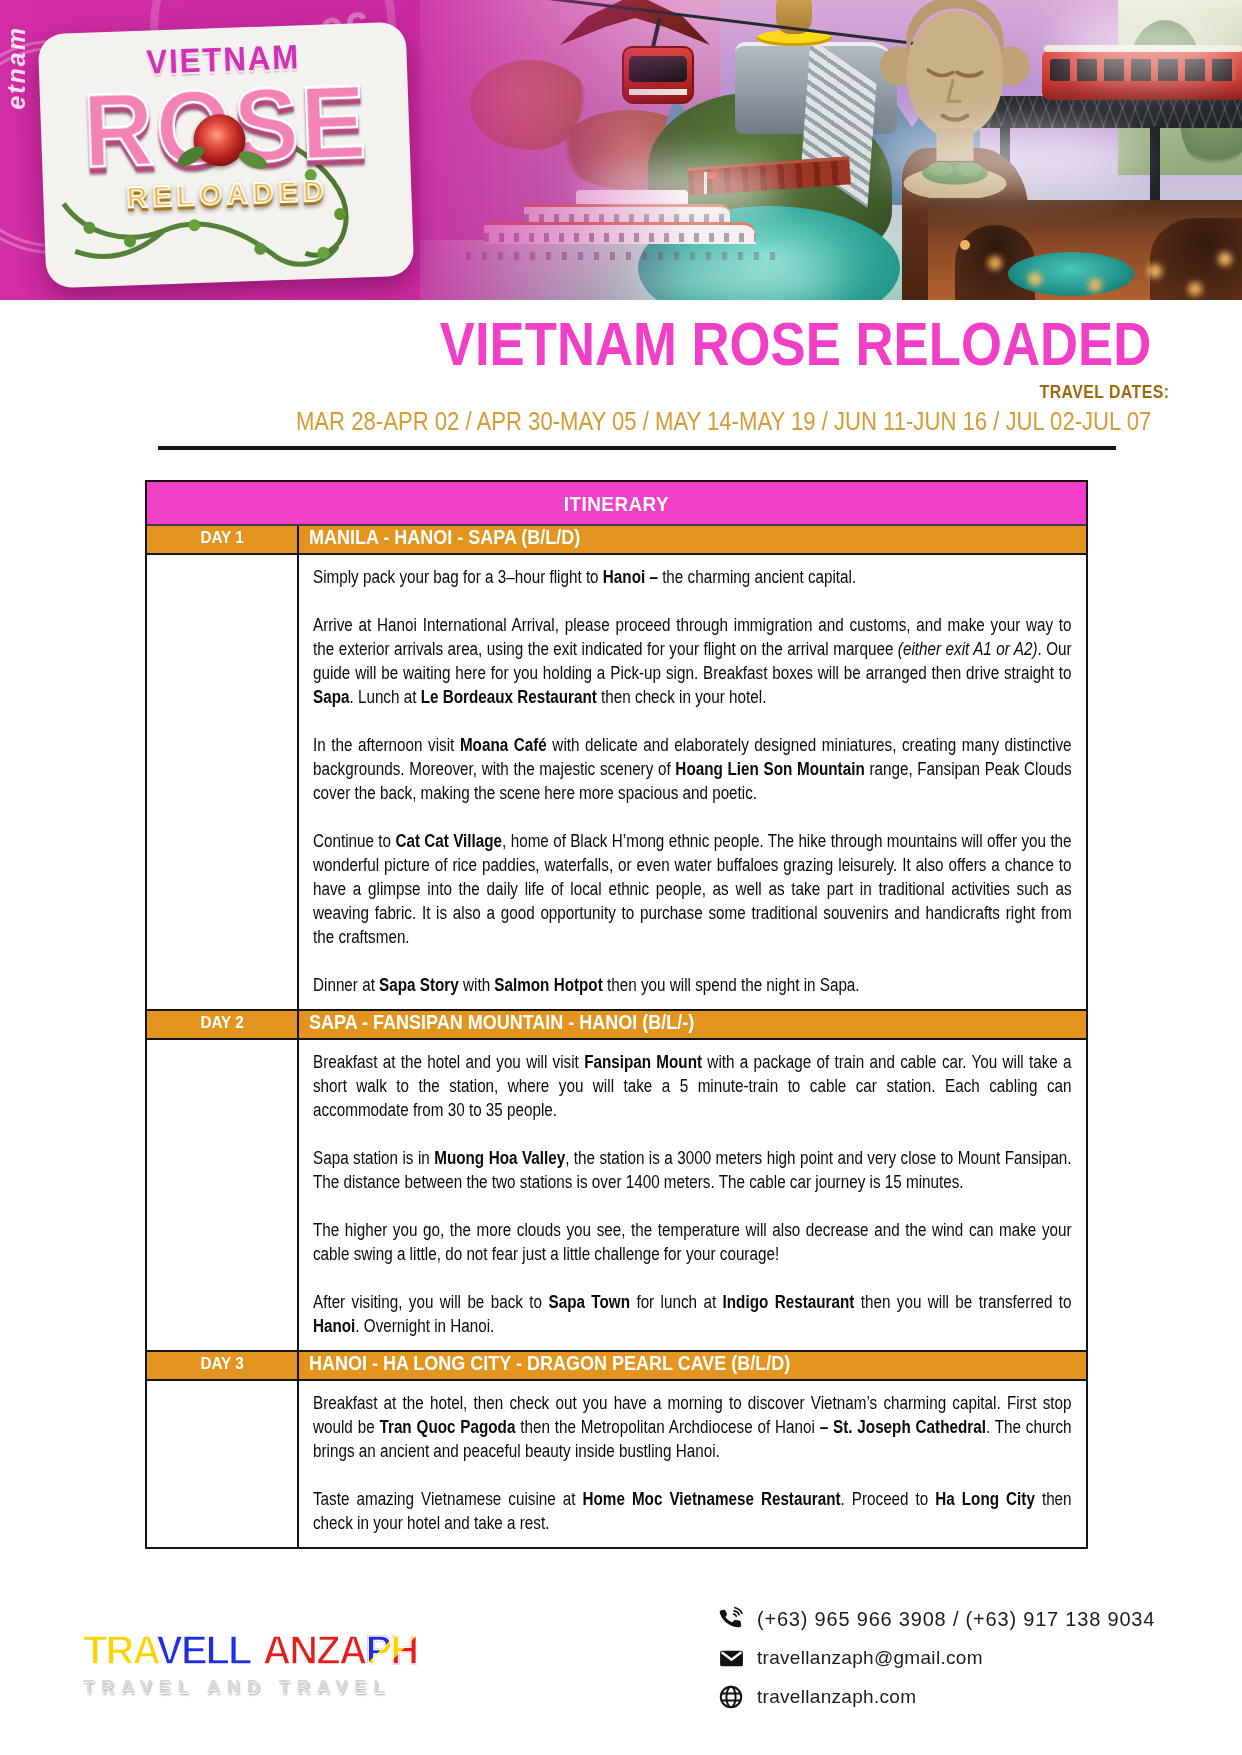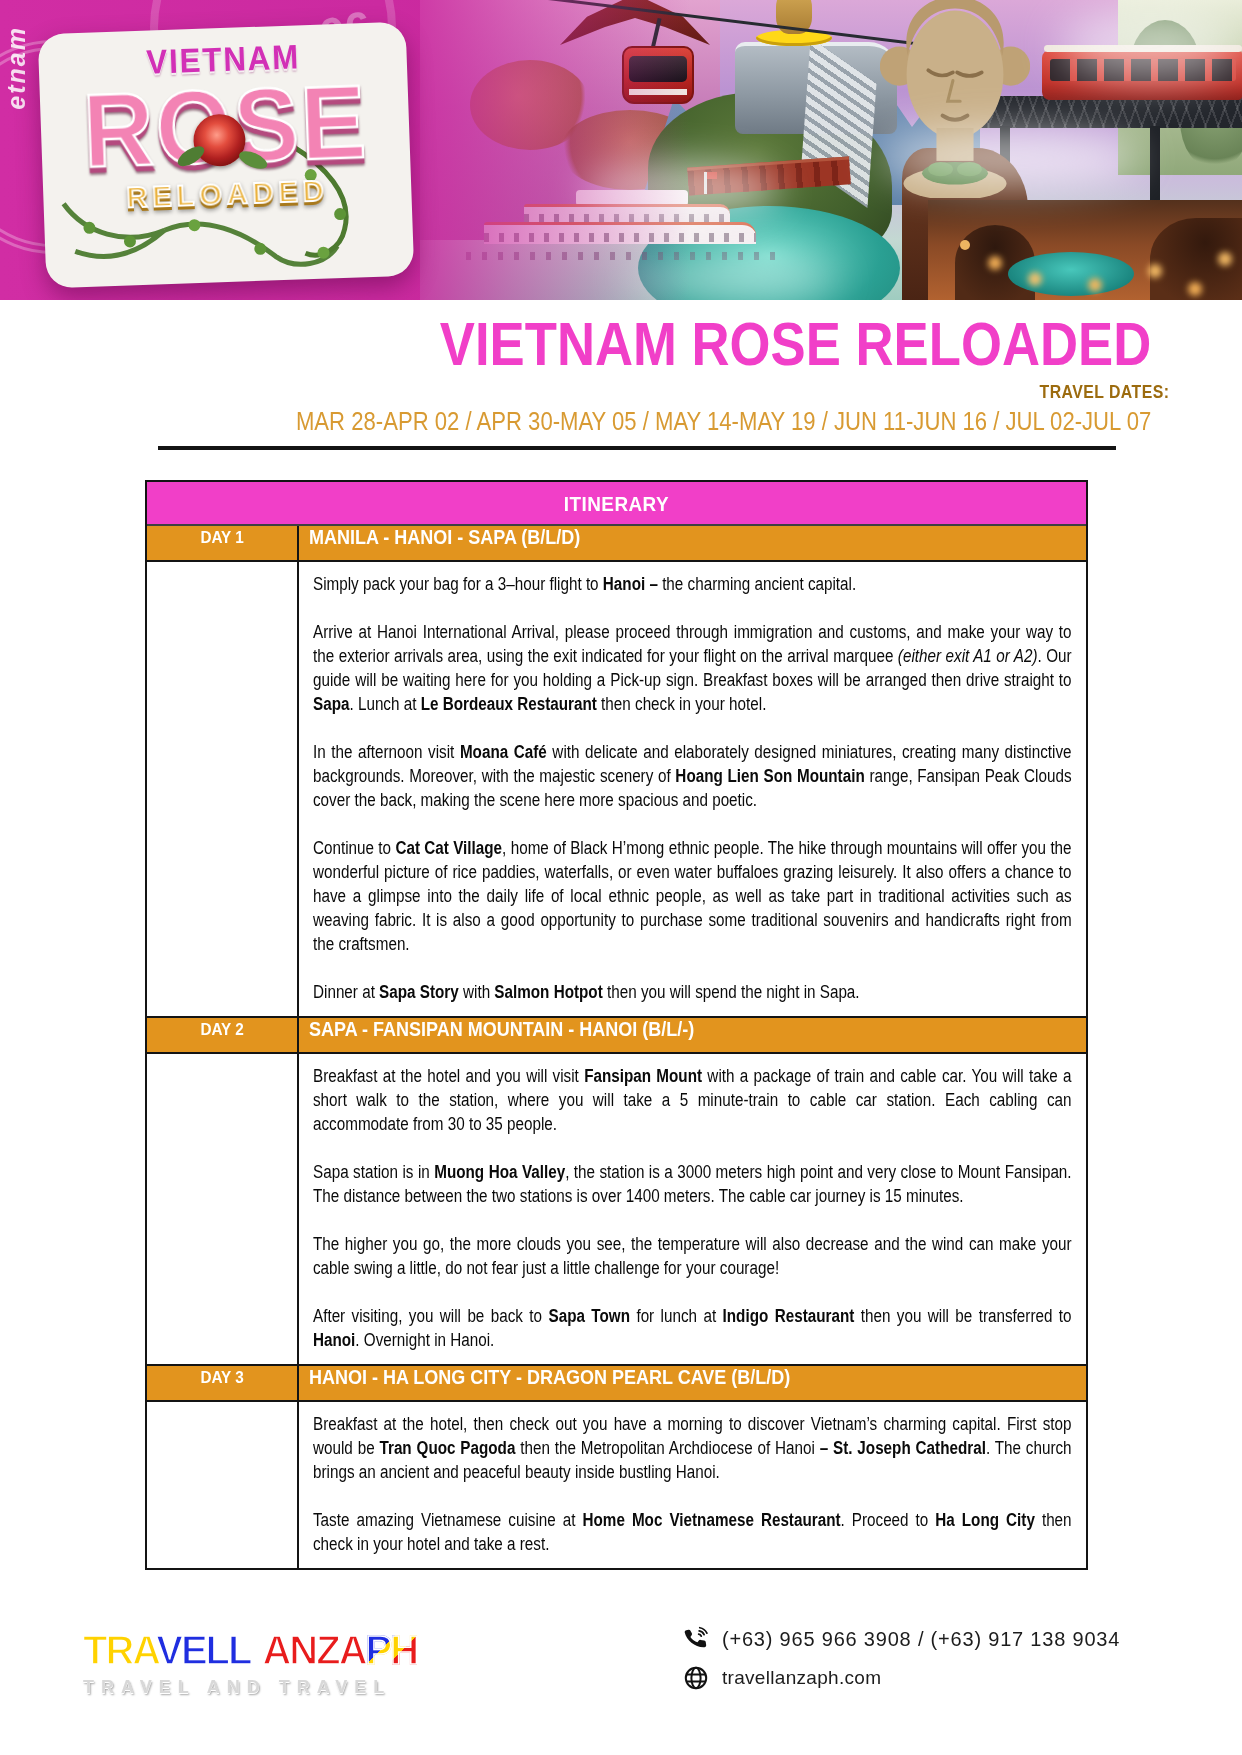--- a/index.html
+++ b/index.html
@@ -149,21 +149,21 @@
     transform:scaleX(.85); white-space:nowrap; }
   .rule { margin:9px auto 0 auto; width:958px; height:4px; background:#141414; }
 
   
   .itin { position:relative; margin-top:30px; margin-left:145px; width:943px;
     border:2px solid #141414; }
   .itin-head { height:44px; line-height:44px; text-align:center; background:var(--magenta,#f13fc8);
     color:#fff; font-size:21px; font-weight:bold; letter-spacing:.5px; border-bottom:2px solid #404040;
     transform-origin:center; }
   .itin-head span { display:inline-block; transform:scaleX(.9); }
-  .day-row { display:flex; background:var(--orange,#e2941e); border-bottom:2px solid #141414; height:36px; }
+  .day-row { display:flex; background:var(--orange,#e2941e); border-bottom:2px solid #141414; height:29px; }
   .day-cell { width:152px; border-right:2px solid #141414; color:#fff; font-weight:bold; font-size:17px;
     line-height:23px; text-align:center; }
   .day-cell span { display:inline-block; transform:scaleX(.9); }
   .route-cell { flex:1; color:#fff; font-weight:bold; font-size:20px; line-height:23px; padding-left:10px; }
   .route-cell span { display:inline-block; transform:scaleX(.9); transform-origin:0 50%; white-space:nowrap; }
   .body-row { display:flex; background:#fff; border-bottom:2px solid #141414; }
   .body-row:last-child { border-bottom:none; }
   .body-day { width:152px; border-right:2px solid #141414; }
   .body-cell { flex:1; padding:10px 14px 12px 14px; overflow:hidden; }
   .cond { width:118%; transform:scaleX(0.847); transform-origin:0 0; }
@@ -180,21 +180,21 @@
   .b-yellow { color:var(--brand-yellow,#ffd200); }
   .b-blue { color:var(--brand-blue,#1f2ee0); }
   .b-red { color:var(--brand-red,#e81c1c);margin-left:12px; }
   .b-ph { color:var(--brand-blue,#1f2ee0); }
   @supports (-webkit-background-clip: text) {
     .b-ph { background:linear-gradient(135deg,#1f2ee0 0 38%,#ffd200 38% 62%,#e81c1c 62% 100%);
       -webkit-background-clip:text; -webkit-text-fill-color:transparent; }
   }
   .brand-tagline { margin-top:4px; font-size:18px; font-weight:800; letter-spacing:7px; color:#d8d8d8;
     text-shadow:0 1px 0 #fff, 1px 2px 2px #a8a8a8; white-space:nowrap; }
-  .contacts { position:absolute; left:681px; top:14px; display:flex; flex-direction:column; gap:9px;margin-top:20px; }
+  .contacts { position:absolute; left:716px; top:14px; display:flex; flex-direction:column; gap:9px; }
   .contact-row { display:flex; align-items:center; height:30px; }
   .contact-icon { width:30px; height:30px; flex:0 0 30px; display:flex; align-items:center; justify-content:center; }
   .contact-text { margin-left:11px; font-size:19px; color:#1c1c1c; letter-spacing:.3px; white-space:nowrap; }
   .contact-text.phone { font-size:20px; letter-spacing:.8px; }
 </style>
 </head>
 <body>
 
 <div class="page">
 
@@ -357,20 +357,29 @@
             <path d="M5.5,3.8 C4.5,3.8 3.6,4.6 3.7,5.7 C4.2,13.6 12,21.8 20.6,22.4 C21.7,22.5 22.5,21.6 22.5,20.6 L22.5,17.6 C22.5,16.8 22,16.1 21.2,15.9 L17.8,14.9 C17.1,14.7 16.4,14.9 15.9,15.4 L14.6,16.8 C12.2,15.6 9.6,13.1 8.5,10.7 L9.9,9.3 C10.4,8.8 10.6,8.1 10.4,7.4 L9.4,4.9 C9.2,4.2 8.5,3.7 7.7,3.7 Z" fill="#111"></path>
             <path d="M16.8,9.2 A3.2,3.2 0 0,1 19,11.4" stroke="#111" stroke-width="1.7" fill="none" stroke-linecap="round"></path>
             <path d="M17.7,6.2 A6.3,6.3 0 0,1 21.9,10.4" stroke="#111" stroke-width="1.7" fill="none" stroke-linecap="round"></path>
             <path d="M18.7,3.2 A9.6,9.6 0 0,1 24.8,9.3" stroke="#111" stroke-width="1.7" fill="none" stroke-linecap="round"></path>
           </svg>
         </span>
         <span class="contact-text phone">(+63) 965 966 3908 / (+63) 917 138 9034</span>
       </div>
       <div class="contact-row">
         <span class="contact-icon">
+          <svg width="29" height="29" viewBox="0 0 28 28">
+            <rect x="3" y="6.5" width="22" height="15" rx="1.8" fill="#111"></rect>
+            <path d="M4.5,8 L14,15.2 L23.5,8" stroke="#fff" stroke-width="2.4" fill="none"></path>
+          </svg>
+        </span>
+        <span class="contact-text">travellanzaph@gmail.com</span>
+      </div>
+      <div class="contact-row">
+        <span class="contact-icon">
           <svg width="28" height="28" viewBox="0 0 28 28">
             <circle cx="14" cy="14" r="10.2" fill="none" stroke="#111" stroke-width="2"></circle>
             <ellipse cx="14" cy="14" rx="4.6" ry="10.2" fill="none" stroke="#111" stroke-width="2"></ellipse>
             <path d="M4.2,10.5 H23.8 M4.2,17.5 H23.8" stroke="#111" stroke-width="2" fill="none"></path>
           </svg>
         </span>
         <span class="contact-text">travellanzaph.com</span>
       </div>
     </div>
   </footer>

